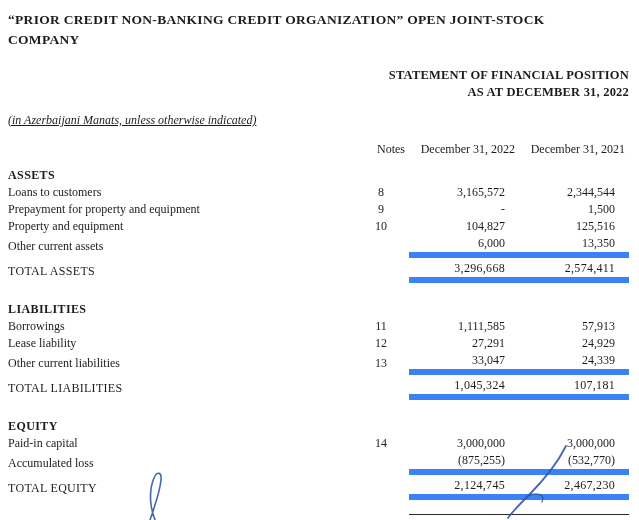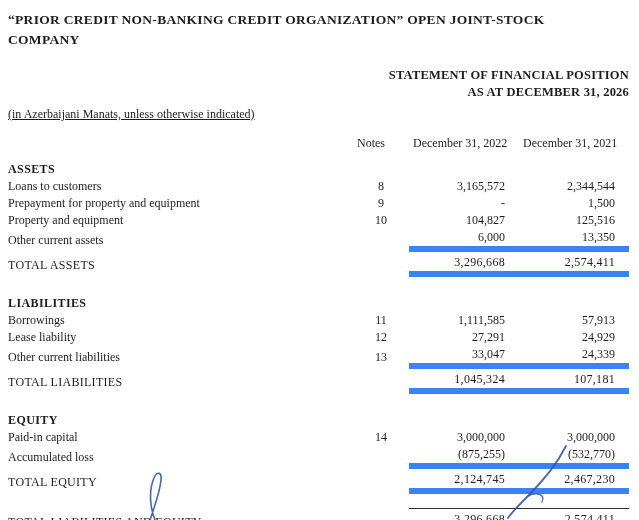--- a/index.html
+++ b/index.html
@@ -3,27 +3,27 @@
 <meta charset="utf-8">
 <style>
   html,body{margin:0;padding:0;background:#ffffff;}
   body{width:639px;height:520px;overflow:hidden;position:relative;
        font-family:"Liberation Serif","DejaVu Serif",serif;color:#1c1c1c;}
   .page{position:absolute;inset:0;padding:10px 10px 6px 8px;box-sizing:border-box;}
 
   .company-title{font-size:13.5px;font-weight:bold;letter-spacing:.3px;line-height:1.45;
        max-width:600px;margin-bottom:18px;}
   .stmt-title{font-size:12.5px;font-weight:bold;letter-spacing:.2px;line-height:1.35;text-align:right;}
-  .currency-note{font-size:12px;text-decoration:underline;margin-top:6px;}
+  .currency-note{font-size:12px;font-style:italic;text-decoration:underline;margin-top:12px;}
 
   table{border-collapse:collapse;width:621px;margin-top:14px;table-layout:fixed;}
   col.c-label{width:345px;}
   col.c-note{width:56px;}
   col.c-num{width:110px;}
-  th{font-size:12px;font-weight:normal;text-align:left;vertical-align:top;padding:0 4px 6px 4px;line-height:1.25;}
+  th{font-size:12px;font-weight:normal;text-align:right;vertical-align:top;padding:0 4px 6px 4px;line-height:1.25;}
   td{font-size:12px;padding:0 4px;height:17px;vertical-align:bottom;line-height:1.3;}
   td.label{text-align:left;padding-left:0;}
   td.note{text-align:center;}
   td.num{text-align:right;padding-right:14px;}
   tr.section-row td{font-weight:bold;letter-spacing:.4px;padding-top:4px;}
   tr.total-row td{font-weight:normal;letter-spacing:.3px;}
   td.uline{border-bottom:6px solid #3b82f6;}
   td.topgap{padding-top:2px;}
   tr.spacer td{height:14px;border:none;}
 
@@ -32,21 +32,21 @@
   #sig2{left:470px;top:440px;}
 </style>
 </head>
 <body>
 
 <div class="page">
 
   <div class="company-title">“PRIOR CREDIT NON-BANKING CREDIT ORGANIZATION” OPEN JOINT-STOCK COMPANY</div>
 
   <div class="stmt-title">STATEMENT OF FINANCIAL POSITION</div>
-  <div class="stmt-title">AS AT DECEMBER 31, 2026</div>
+  <div class="stmt-title">AS AT DECEMBER 31, 2022</div>
   <div class="currency-note">(in Azerbaijani Manats, unless otherwise indicated)</div>
 
   <table>
     <colgroup>
       <col class="c-label">
         <col class="c-note">
         <col class="c-num">
         <col class="c-num">
     </colgroup>
     <thead>

